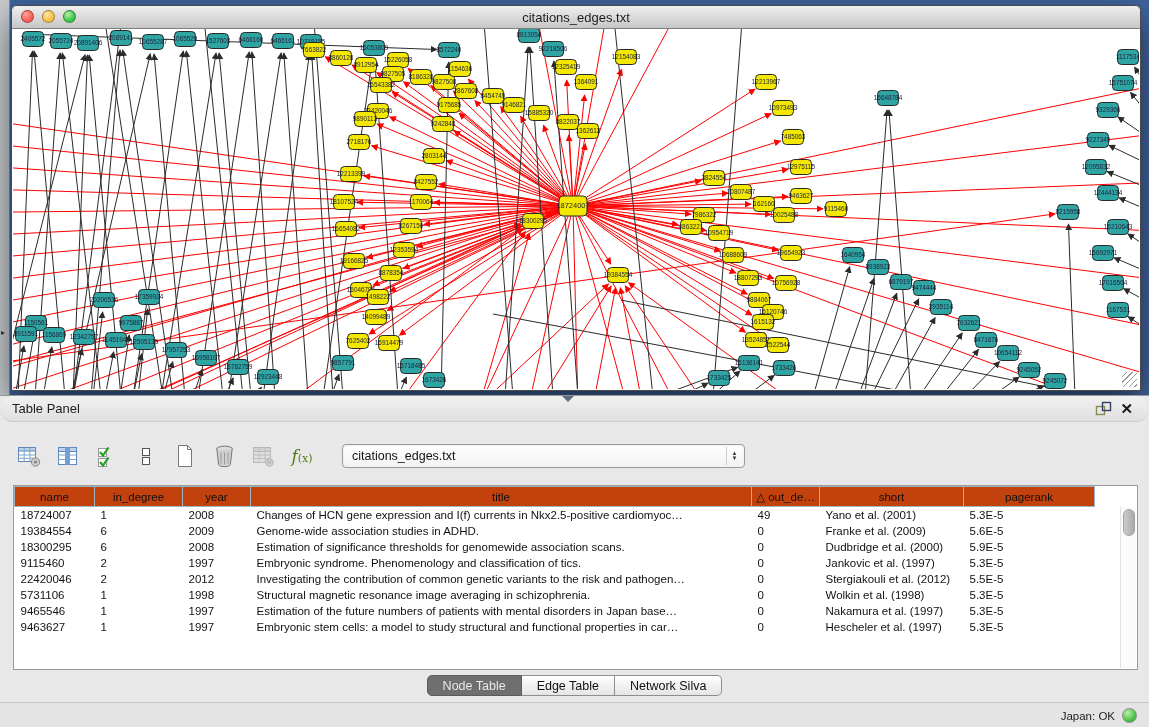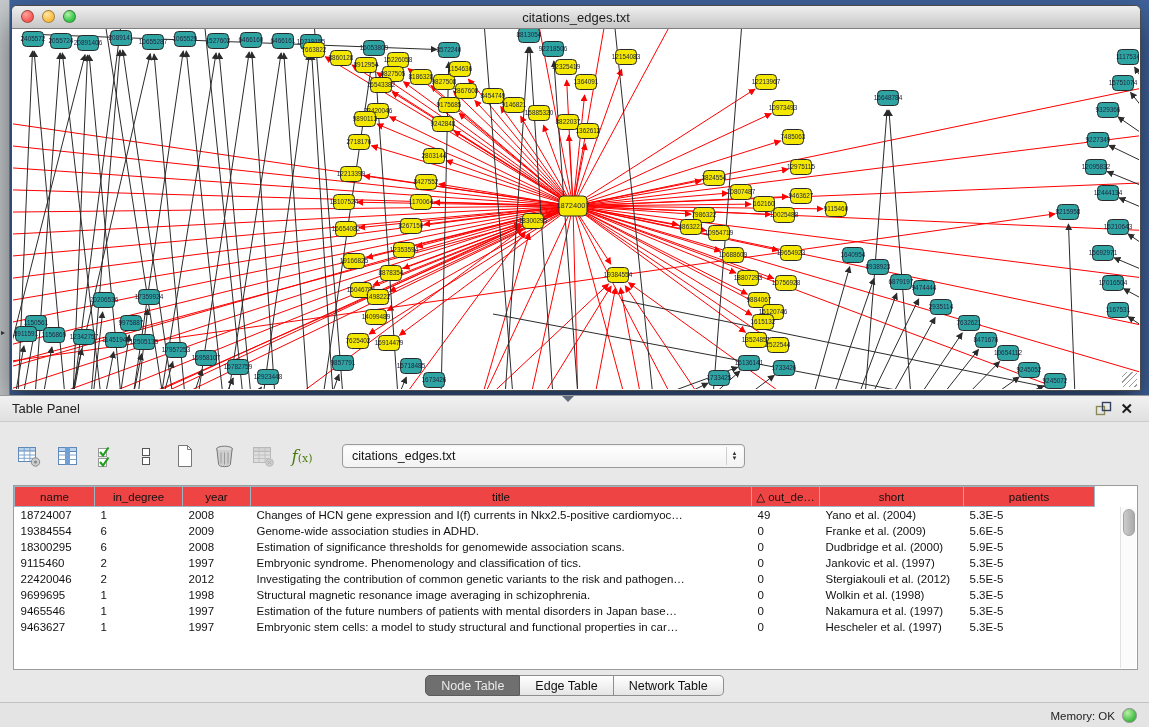--- a/index.html
+++ b/index.html
@@ -20,40 +20,40 @@
   .light.grn{background:radial-gradient(circle at 35% 30%,#b6f0a6,#35C649 65%);}
   .wtitle{font-size:13px;color:#1d1d1d;}
   .canvas-wrap{position:absolute;top:23px;left:1px;right:1px;bottom:1px;background:#fff;overflow:hidden;}
   .canvas-wrap svg{display:block;}
   svg text{font-family:"Liberation Sans",sans-serif;}
   .grip{position:absolute;right:2px;bottom:2px;width:15px;height:15px;
     background:repeating-linear-gradient(135deg,transparent 0 3px,#9a9a9a 3px 4px);}
   
   .table-panel{position:absolute;left:0;top:395px;width:1149px;height:332px;background:#E8E8E8;border-top:1px solid #98989a;}
   .panel-header{height:25px;display:flex;align-items:center;padding:0 12px;
-    background:linear-gradient(#F1F1F1,#E0E0E0);border-bottom:1px solid #CBCBCB;position:relative;}
+    background:linear-gradient(#F1F1F1,#E0E0E0);border-bottom:1px solid #CBCBCB;position:relative;border-radius:13px;}
   .panel-title{font-size:13px;color:#222;flex:1;}
   .notch{position:absolute;left:562px;top:0;width:0;height:0;border-left:6px solid transparent;border-right:6px solid transparent;border-top:6px solid #5f6b7a;}
   .ph-btn{background:none;border:none;padding:0 4px;cursor:default;display:flex;align-items:center;}
   .close-x{font-size:15px;font-weight:bold;color:#1a1a1a;line-height:14px;}
   .toolbar{position:absolute;top:42px;left:0;right:0;height:36px;display:flex;align-items:center;padding-left:14px;gap:9px;}
   .tb{width:30px;height:30px;background:none;border:none;padding:2px;display:flex;align-items:center;justify-content:center;}
   .fx{font-family:"DejaVu Serif",serif;font-size:15px;color:#4d7c0f;}
   .fx i{font-size:17px;}
   .fx .sm{font-size:11px;}
   .combo{margin-left:16px;width:390px;height:22px;background:linear-gradient(#ffffff,#f2f2f2);
     border:1px solid #9b9b9b;border-radius:4px;display:flex;align-items:center;padding:0 2px 0 9px;
     font-size:12.5px;color:#111;box-shadow:inset 0 1px 2px rgba(0,0,0,.07);}
   .combo-text{flex:1;text-align:left;}
   .combo-spin{width:15px;height:18px;display:flex;flex-direction:column;align-items:center;justify-content:center;
     font-size:6px;color:#333;line-height:5px;border-left:1px solid #cfcfcf;}
   
   .table-area{position:absolute;left:13px;top:89px;width:1123px;height:183px;background:#fff;border:1px solid #9c9c9c;overflow:hidden;}
   table.grid{border-collapse:collapse;table-layout:fixed;width:1080px;}
-  table.grid th{height:19px;background:#ef4444;border:1px solid #9EB6C4;font-weight:normal;
+  table.grid th{height:19px;background:#c2410c;border:1px solid #9EB6C4;font-weight:normal;
     font-size:11.5px;color:#111;text-align:center;padding:0 2px;overflow:hidden;white-space:nowrap;}
   table.grid td{height:16px;font-size:11.5px;color:#111;padding:0 4px 0 6px;white-space:nowrap;overflow:hidden;border:none;}
   .vscroll{position:absolute;right:1px;top:21px;bottom:1px;width:15px;background:#FBFBFB;border-left:1px solid #E2E2E2;}
   .vthumb{position:absolute;top:2px;left:2px;width:10px;height:25px;border-radius:6px;
     background:linear-gradient(90deg,#cdcdcd,#a9a9a9);border:1px solid #a2a2a2;}
   
   .tabbar{position:absolute;left:0;top:279px;width:100%;display:flex;justify-content:center;}
   .seg{display:flex;}
   .seg button{height:21px;font-size:12.5px;font-family:"Liberation Sans",sans-serif;padding:0 15px;
     border:1px solid #8e8e8e;border-left-width:0;background:linear-gradient(#FFFFFF,#E5E5E5);color:#111;}
@@ -856,31 +856,31 @@
             <col style="width:131px">
         </colgroup>
         <thead>
             <tr>
               <th>name</th>
               <th>in_degree</th>
               <th>year</th>
               <th>title</th>
               <th>△ out_de…</th>
               <th>short</th>
-              <th>patients</th>
+              <th>pagerank</th>
             </tr>
           </thead>
         <tbody>
             <tr>
               <td>18724007</td>
               <td>1</td>
               <td>2008</td>
               <td>Changes of HCN gene expression and I(f) currents in Nkx2.5-positive cardiomyoc…</td>
               <td>49</td>
-              <td>Yano et al. (2004)</td>
+              <td>Yano et al. (2001)</td>
               <td>5.3E-5</td>
             </tr>
             <tr>
               <td>19384554</td>
               <td>6</td>
               <td>2009</td>
               <td>Genome-wide association studies in ADHD.</td>
               <td>0</td>
               <td>Franke et al. (2009)</td>
               <td>5.6E-5</td>
@@ -906,21 +906,21 @@
             <tr>
               <td>22420046</td>
               <td>2</td>
               <td>2012</td>
               <td>Investigating the contribution of common genetic variants to the risk and pathogen…</td>
               <td>0</td>
               <td>Stergiakouli et al. (2012)</td>
               <td>5.5E-5</td>
             </tr>
             <tr>
-              <td>9699695</td>
+              <td>5731106</td>
               <td>1</td>
               <td>1998</td>
               <td>Structural magnetic resonance image averaging in schizophrenia.</td>
               <td>0</td>
               <td>Wolkin et al. (1998)</td>
               <td>5.3E-5</td>
             </tr>
             <tr>
               <td>9465546</td>
               <td>1</td>
@@ -943,22 +943,22 @@
       </table>
       <div class="vscroll">
         <div class="vthumb"></div>
       </div>
     </div>
 
     <div class="tabbar">
       <div class="seg">
         <button class="active">Node Table</button>
         <button>Edge Table</button>
-        <button>Network Table</button>
+        <button>Network Silva</button>
       </div>
     </div>
 
     <div class="statusbar">
-      <span>Memory: OK</span>
+      <span>Japan: OK</span>
       <span class="mem-dot"></span>
     </div>
   </div>
 </div>
 
 </body></html>

